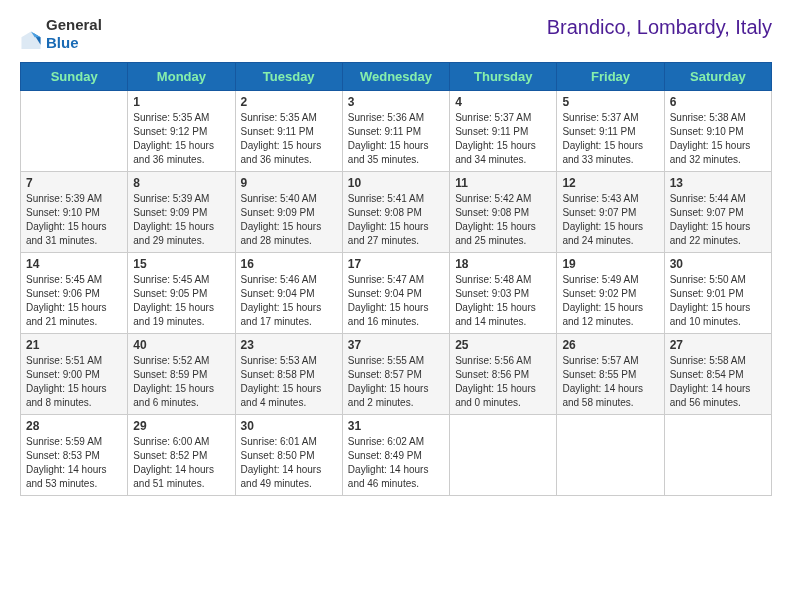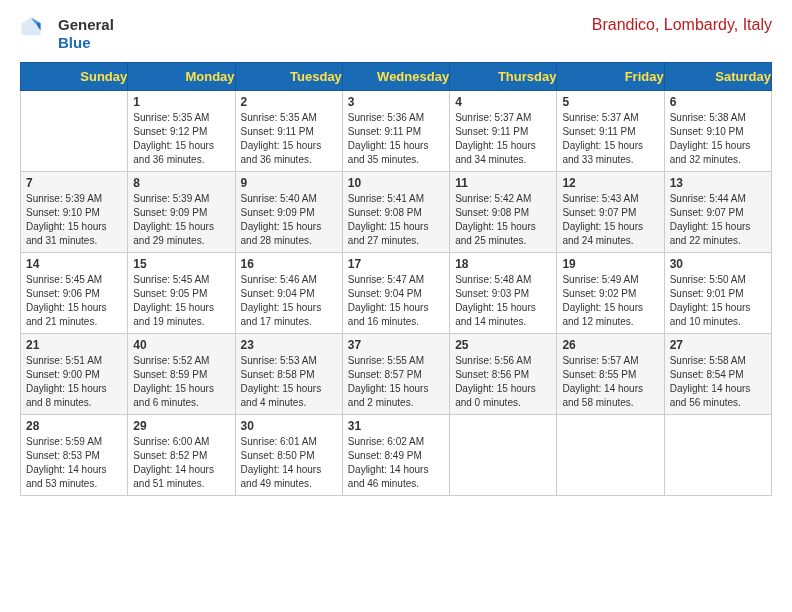--- a/index.html
+++ b/index.html
@@ -17,22 +17,22 @@
       background: #fff;
     }
     .header {
       display: flex;
       justify-content: space-between;
       align-items: flex-start;
       margin-bottom: 10px;
     }
     .logo {
       display: flex;
-      align-items: flex-start;
-      gap: 16px;
+      align-items: flex-end;
+      gap: 4px;
     }
     .logo-text {
       font-size: 15px;
       font-weight: bold;
       line-height: 1.2;
     }
     .logo-general { color: #333; }
     .logo-blue { color: #1a6bb5; }
     .logo-icon {
       width: 22px;
@@ -41,36 +41,36 @@
     .title-block {
       text-align: right;
     }
     .month-title {
       font-size: 36px;
       font-weight: bold;
       color: #333;
       line-height: 1.1;
     }
     .location-title {
-      font-size: 16px;
-      color: #b91c1c;
+      font-size: 20px;
+      color: #4c1d95;
       font-weight: normal;
     }
     .calendar {
       width: 100%;
       border-collapse: collapse;
       border: 1px solid #ccc;
     }
     .calendar thead tr th {
       background: #1a6bb5;
-      color: #fde047;
+      color: #86efac;
       font-size: 13px;
       font-weight: bold;
       padding: 6px 0;
-      text-align: right;
+      text-align: center;
       border: 1px solid #1558a0;
     }
     .calendar tbody tr td {
       border: 1px solid #ccc;
       vertical-align: top;
       padding: 4px 5px;
       width: calc(100% / 7);
       min-height: 80px;
       height: 80px;
       background: #fff;

